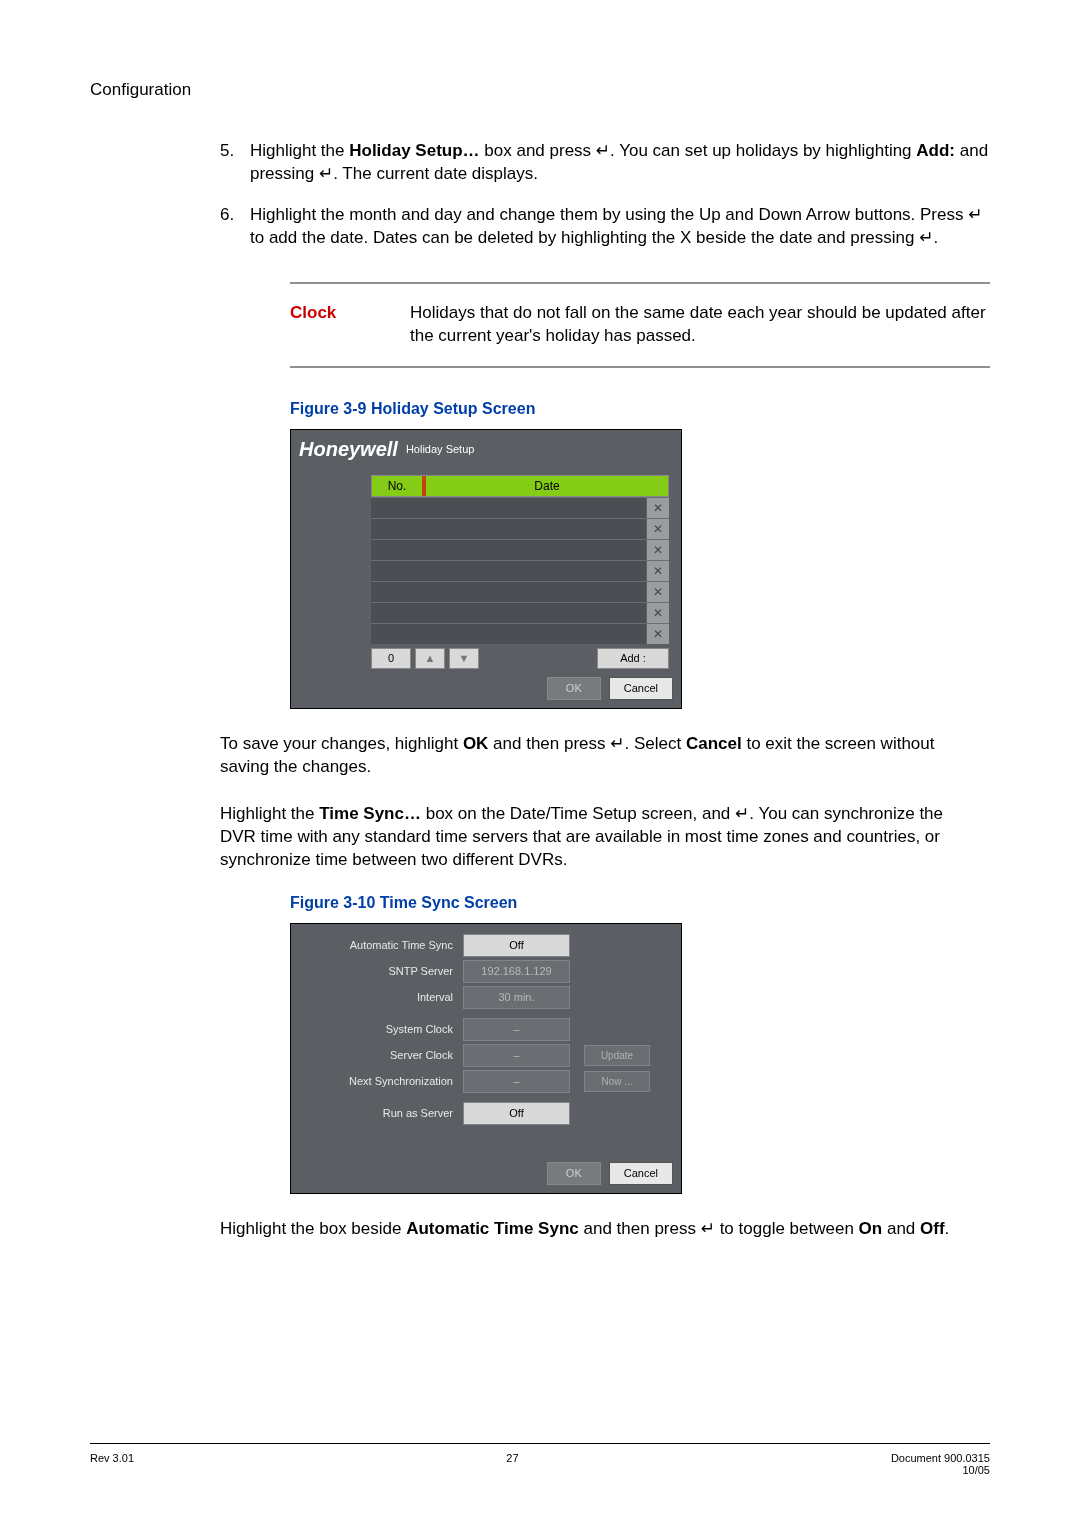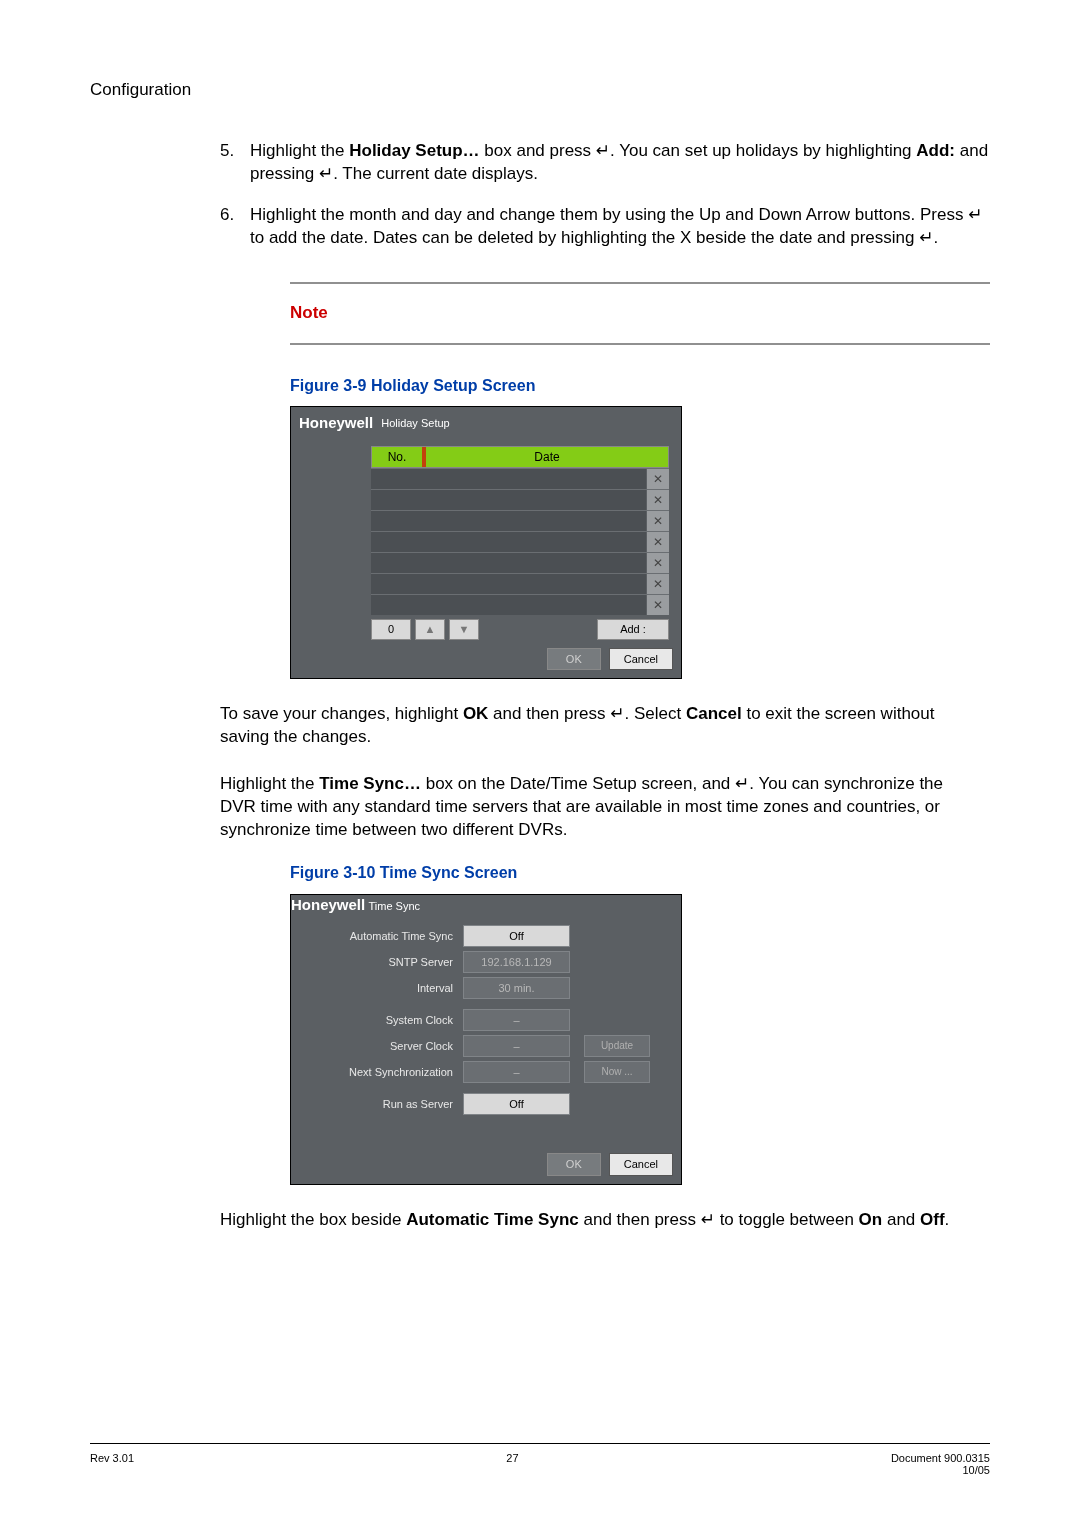--- a/index.html
+++ b/index.html
@@ -66,21 +66,22 @@
     color: #fff;
   }
   .hpanel .titlebar {
     display: flex;
     align-items: center;
     gap: 8px;
     padding: 6px 8px;
   }
   .brand {
     font-weight: bold;
-    font-size: 15px;
+    font-size: 20px;
+    font-style: italic;
   }
   .scrtitle {
     font-size: 11px;
   }
   .htable {
     background: #4b4f53;
     margin: 6px 12px 0 80px;
   }
   .hhead {
     display: flex;
@@ -225,21 +226,22 @@
       </div>
     </div>
 
     <div class="numitem">
       <div class="num">6.</div>
       <div class="body">Highlight the month and day and change them by using the Up and Down Arrow buttons. Press ↵ to add the date. Dates can be deleted by highlighting the X beside the date and pressing ↵.</div>
     </div>
 
     <div class="note-block">
       <div class="note-row">
-        <div class="note-label">Note</div>
+        <div class="note-label">Clock</div>
+        <div>Holidays that do not fall on the same date each year should be updated after the current year's holiday has passed.</div>
       </div>
     </div>
 
     <div class="caption">Figure 3-9        Holiday Setup Screen</div>
 
     <div class="hpanel">
       <div class="titlebar">
         <span class="brand">Honeywell</span>
         <span class="scrtitle">Holiday Setup</span>
       </div>
@@ -303,24 +305,20 @@
       <span>To save your changes, highlight </span><b>OK</b><span> and then press ↵. Select </span><b>Cancel</b><span> to exit the screen without saving the changes.</span>
     </div>
 
     <div class="para">
       <span>Highlight the </span><b>Time Sync…</b><span> box on the Date/Time Setup screen, and ↵. You can synchronize the DVR time with any standard time servers that are available in most time zones and countries, or synchronize time between two different DVRs.</span>
     </div>
 
     <div class="caption">Figure 3-10      Time Sync Screen</div>
 
     <div class="tpanel">
-      <div class="titlebar">
-        <span class="brand">Honeywell</span>
-        <span class="scrtitle">Time Sync</span>
-      </div>
       <div class="tbody">
         <div class="trow">
           <div class="lbl">Automatic Time Sync</div>
           <div class="val active">Off</div>
         </div>
         <div class="trow">
           <div class="lbl">SNTP Server</div>
           <div class="val">192.168.1.129</div>
         </div>
         <div class="trow">

